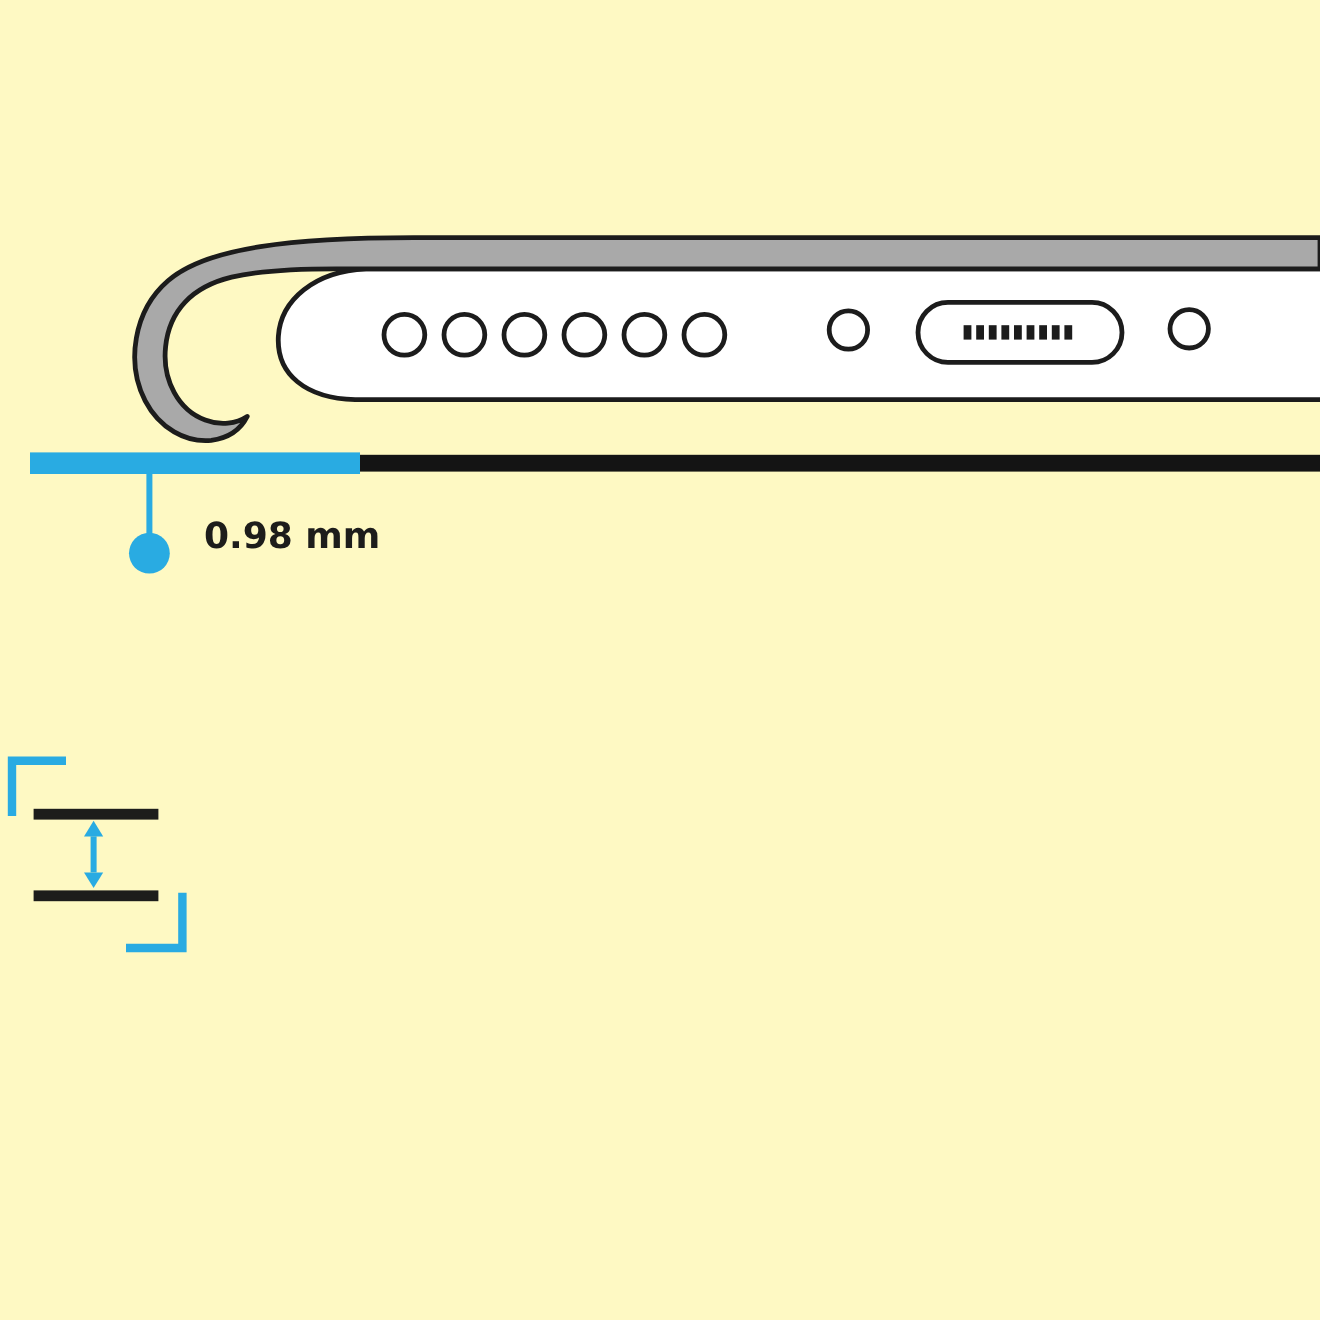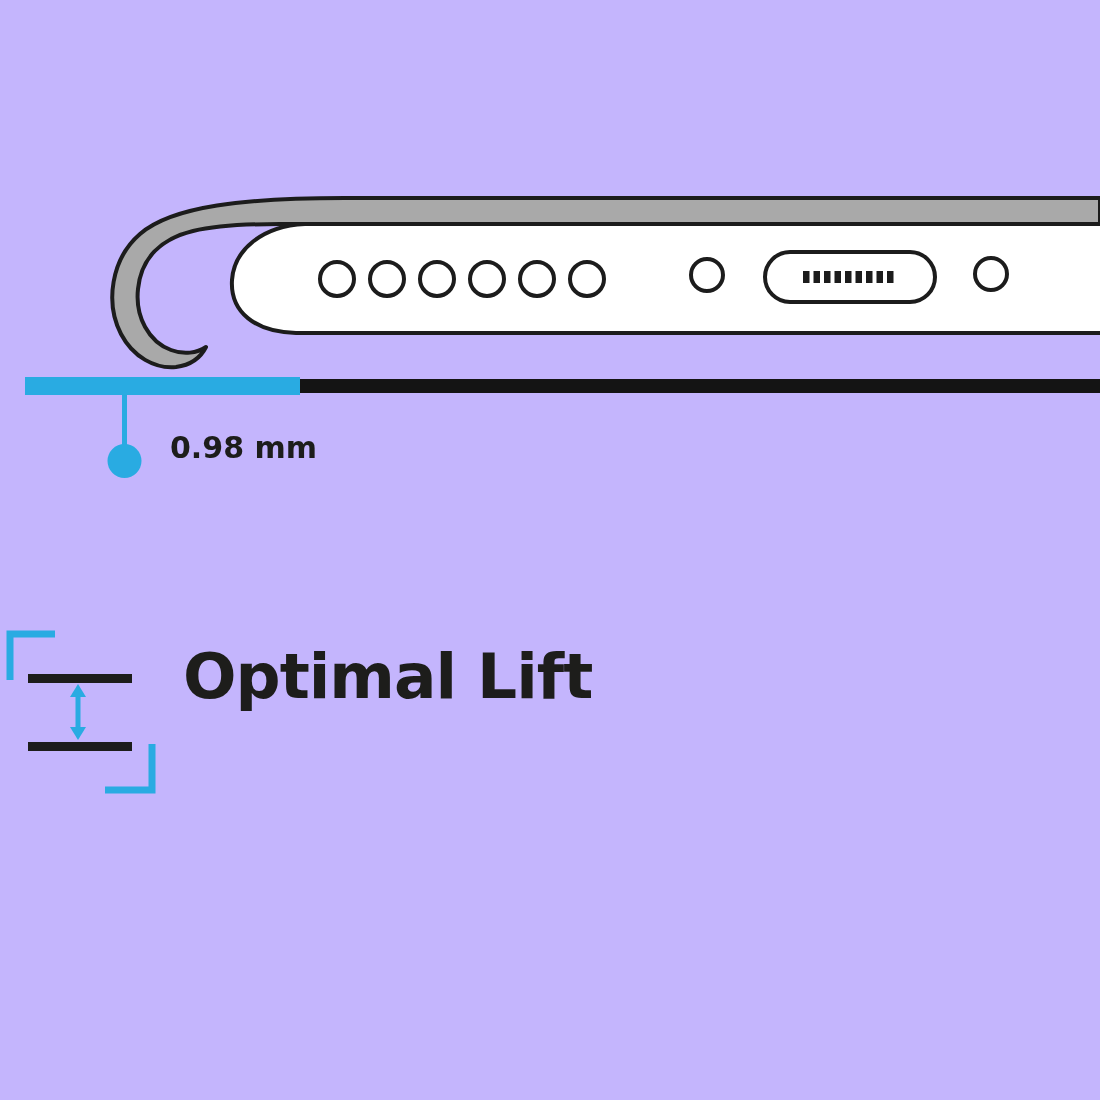--- a/index.html
+++ b/index.html
@@ -4,21 +4,21 @@
 <style>
   :root{
     --accent:#29abe2;
     --ink:#1d1d1b;
     --case-gray:#a9a9a9;
   }
   html,body{margin:0;padding:0;background:#ffffff;}
   .page{
     position:relative;
     width:1100px;height:1100px;
-    background:#c4b5fd;
+    background:#fef9c3;
     overflow:hidden;
     font-family:"Liberation Sans", sans-serif;
     color:var(--ink);
   }
   .abs{position:absolute;}
   .measure-label{
     left:170px;top:430px;
     font-size:30px;
     font-weight:bold;
     font-family:"DejaVu Sans","Liberation Sans",sans-serif;
@@ -107,15 +107,14 @@
       <polygon points="78,64 70,77 86,77"></polygon>
       <rect x="75.5" y="77" width="5" height="30"></rect>
       <polygon points="78,120 70,107 86,107"></polygon>
     </g>
 
     <rect x="28" y="122" width="104" height="9" fill="#1d1d1b"></rect>
 
     <path d="M 105 170 L 152 170 L 152 124" fill="none" stroke="#29abe2" stroke-width="7"></path>
   </svg>
 
-  <span class="abs feature-title">Optimal Lift</span>
 
 </div>
 
 </body></html>

